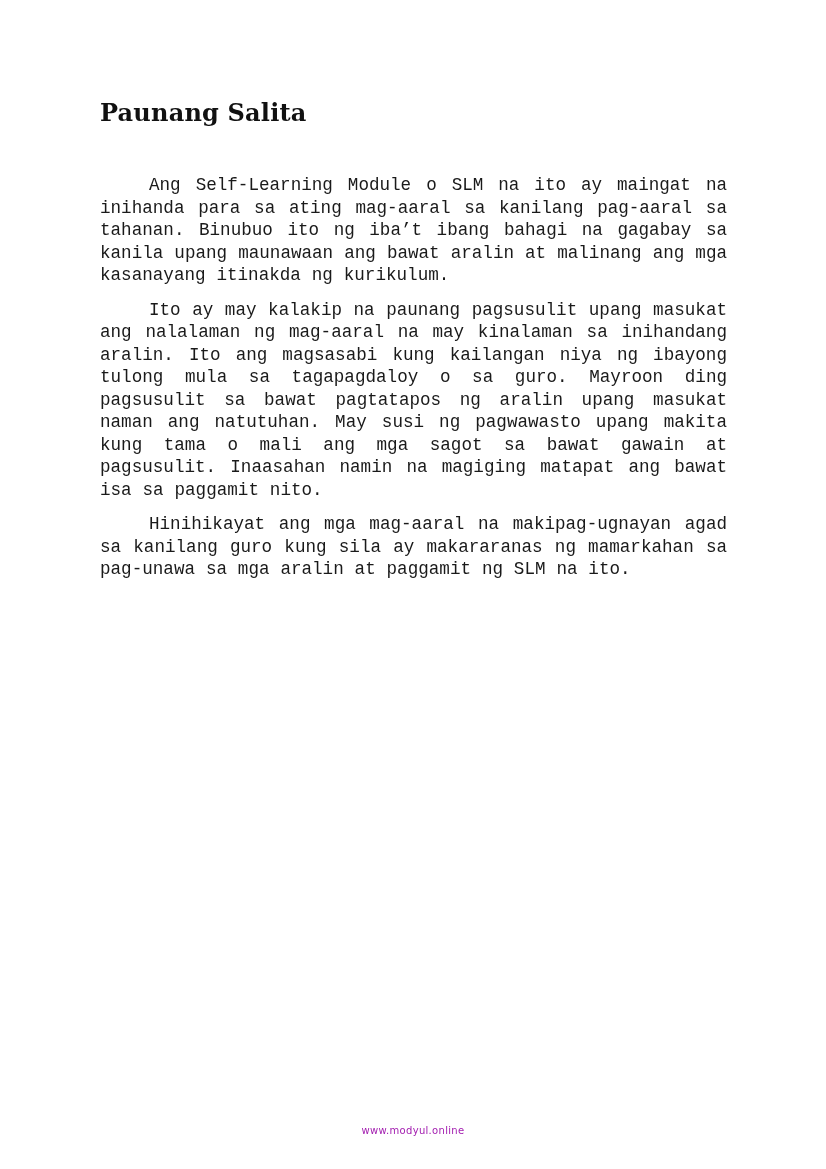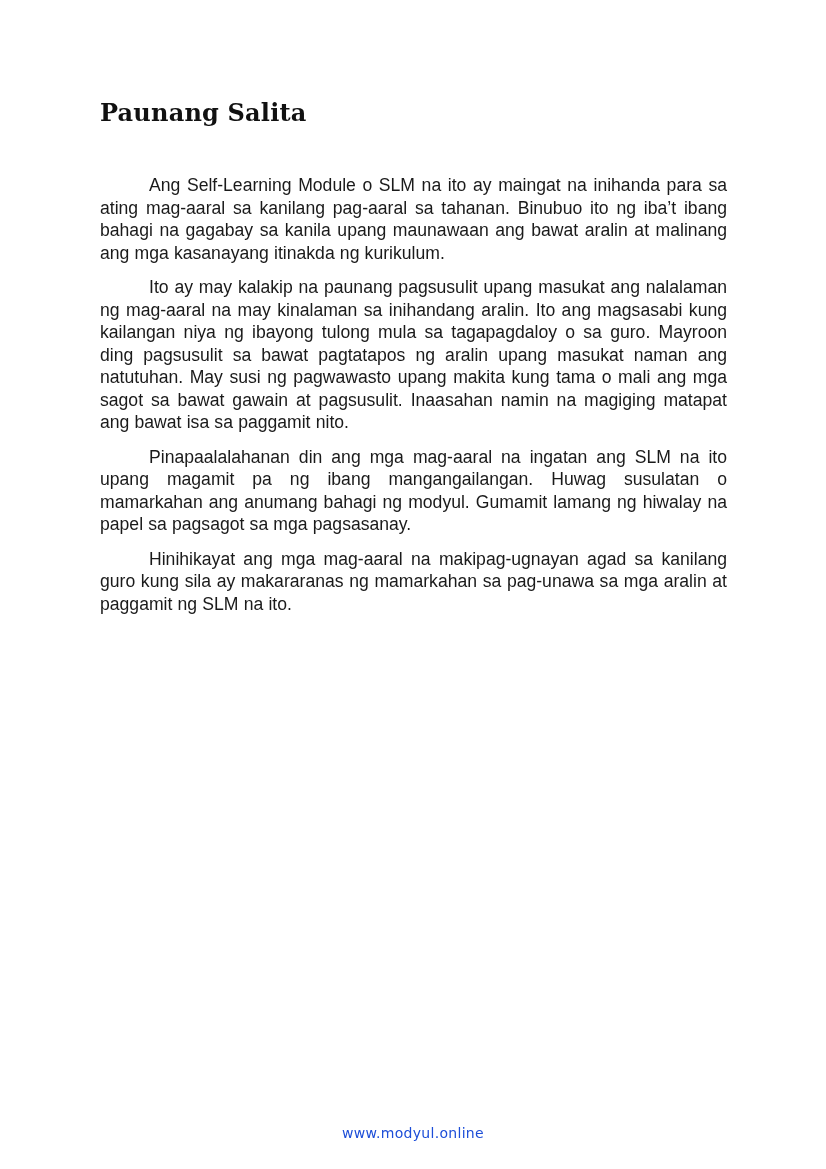--- a/index.html
+++ b/index.html
@@ -5,38 +5,37 @@
     html, body { margin: 0; padding: 0; background: #ffffff; }
     body { width: 826px; height: 1169px; position: relative; overflow: hidden; }
     .page { position: absolute; left: 0; top: 0; width: 810px; height: 1169px; background: #fff; }
     .title {
       position: absolute; left: 100px; top: 98px;
       font-family: "DejaVu Serif", serif; font-weight: bold;
       font-size: 24px; color: #111; margin: 0; letter-spacing: 0.2px;
     }
     .body {
       position: absolute; left: 100px; top: 174px; width: 627px;
-      font-family: Liberation Sans, sans-serif; font-size: 17.6px;
+      font-family: Liberation Mono, monospace; font-size: 17.6px;
       line-height: 22.5px; color: #1a1a1a;
     }
     .body p {
       margin: 0 0 12px 0; text-align: justify; text-indent: 49px;
       word-spacing: 0.3px;
     }
     .footer {
       position: absolute; left: 0; width: 826px; top: 1125px;
       text-align: center; font-family: "DejaVu Sans", sans-serif;
-      font-size: 14px; color: #1d4ed8; letter-spacing: 0.3px;
+      font-size: 10px; color: #a21caf; letter-spacing: 0.3px;
     }
   </style>
 </head>
 <body>
 
 <div class="page">
   <h1 class="title">Paunang Salita</h1>
   <div class="body">
     <p>Ang Self-Learning Module o SLM na ito ay maingat na inihanda para sa ating mag-aaral sa kanilang pag-aaral sa tahanan. Binubuo ito ng iba’t ibang bahagi na gagabay sa kanila upang maunawaan ang bawat aralin at malinang ang mga  kasanayang itinakda ng kurikulum.</p>
     <p>Ito ay may kalakip na  paunang pagsusulit upang masukat ang nalalaman ng mag-aaral  na may kinalaman sa inihandang aralin. Ito ang magsasabi kung kailangan niya ng  ibayong  tulong mula sa tagapagdaloy o sa guro. Mayroon ding pagsusulit sa bawat pagtatapos ng aralin upang masukat naman ang natutuhan.  May susi ng pagwawasto upang makita kung tama o mali ang mga sagot sa bawat gawain at pagsusulit. Inaasahan namin na magiging matapat ang bawat isa sa  paggamit nito.</p>
-    <p>Pinapaalalahanan din ang mga mag-aaral na ingatan ang SLM na ito upang magamit pa ng ibang mangangailangan. Huwag susulatan o mamarkahan ang anumang bahagi ng modyul. Gumamit lamang ng hiwalay na papel sa pagsagot sa mga pagsasanay.</p>
     <p>Hinihikayat ang mga mag-aaral na makipag-ugnayan agad sa kanilang guro kung sila ay makararanas ng mamarkahan sa pag-unawa sa mga aralin at paggamit ng SLM na ito.</p>
   </div>
   <div class="footer">www.modyul.online</div>
 </div>
 
 </body></html>

